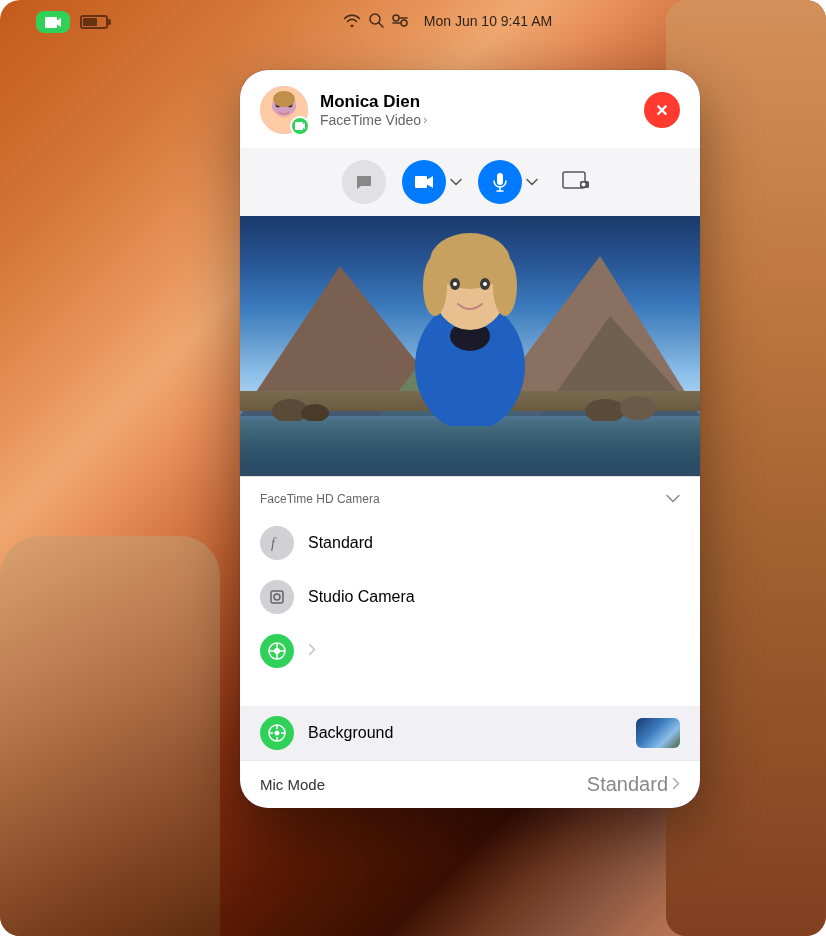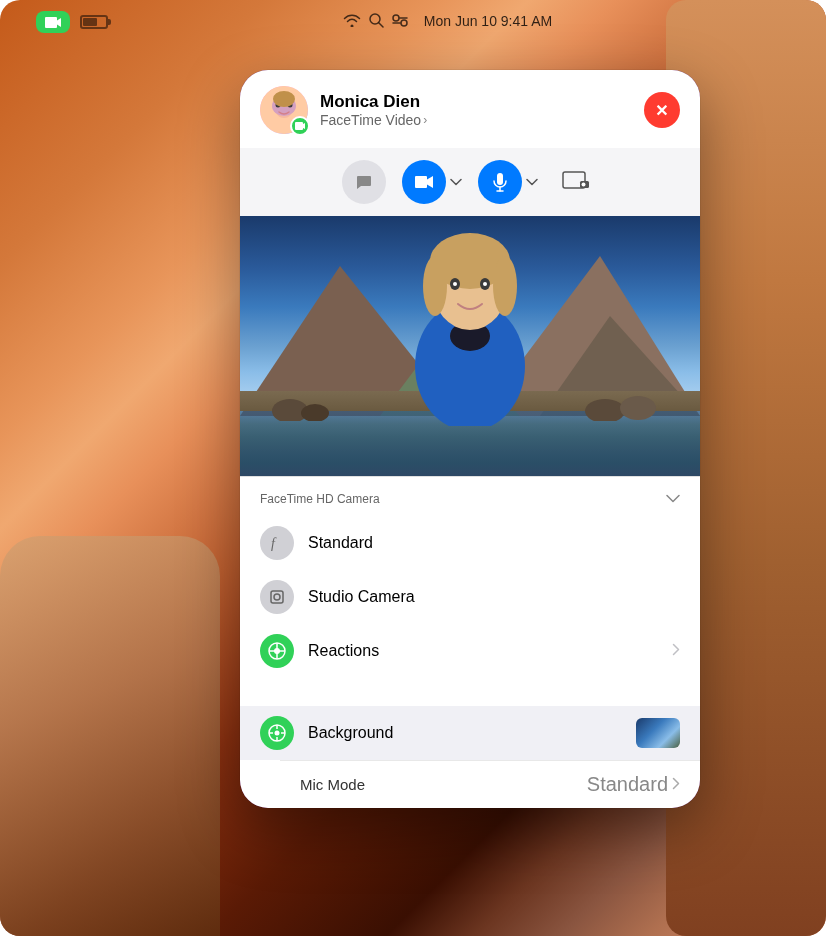--- a/index.html
+++ b/index.html
@@ -377,21 +377,20 @@
       height: 100%;
       background: linear-gradient(135deg, #1a3a6b 0%, #3a7abd 40%, #8abde8 70%, #4a6040 100%);
     }
 
     .mic-mode-row {
       display: flex;
       align-items: center;
       justify-content: space-between;
       padding: 12px 20px;
       border-top: 1px solid #e8e8e8;
-      margin-left: 40px;
     }
 
     .mic-mode-label {
       font-size: 15px;
       color: #333;
       font-weight: 400;
     }
 
     .mic-mode-right {
       display: flex;
@@ -661,21 +660,20 @@
 
       <div class="menu-item">
         <div class="menu-item-icon icon-green">
           <svg width="20" height="20" viewBox="0 0 20 20" fill="white">
             <circle cx="10" cy="10" r="8" stroke="white" stroke-width="1.5" fill="none"></circle>
             <line x1="10" y1="2" x2="10" y2="18" stroke="white" stroke-width="1.5"></line>
             <line x1="2" y1="10" x2="18" y2="10" stroke="white" stroke-width="1.5"></line>
             <circle cx="10" cy="10" r="3" fill="white"></circle>
           </svg>
         </div>
-        <span class="menu-item-label">Reactions</span>
         <div class="menu-item-right">
           <span class="menu-item-chevron">
             <svg width="8" height="13" viewBox="0 0 8 13" fill="none">
               <path d="M1.5 1.5l5 5-5 5" stroke="#c0c0c5" stroke-width="1.5" stroke-linecap="round" stroke-linejoin="round"></path>
             </svg>
           </span>
         </div>
       </div>
 
       <div class="menu-item selected">

